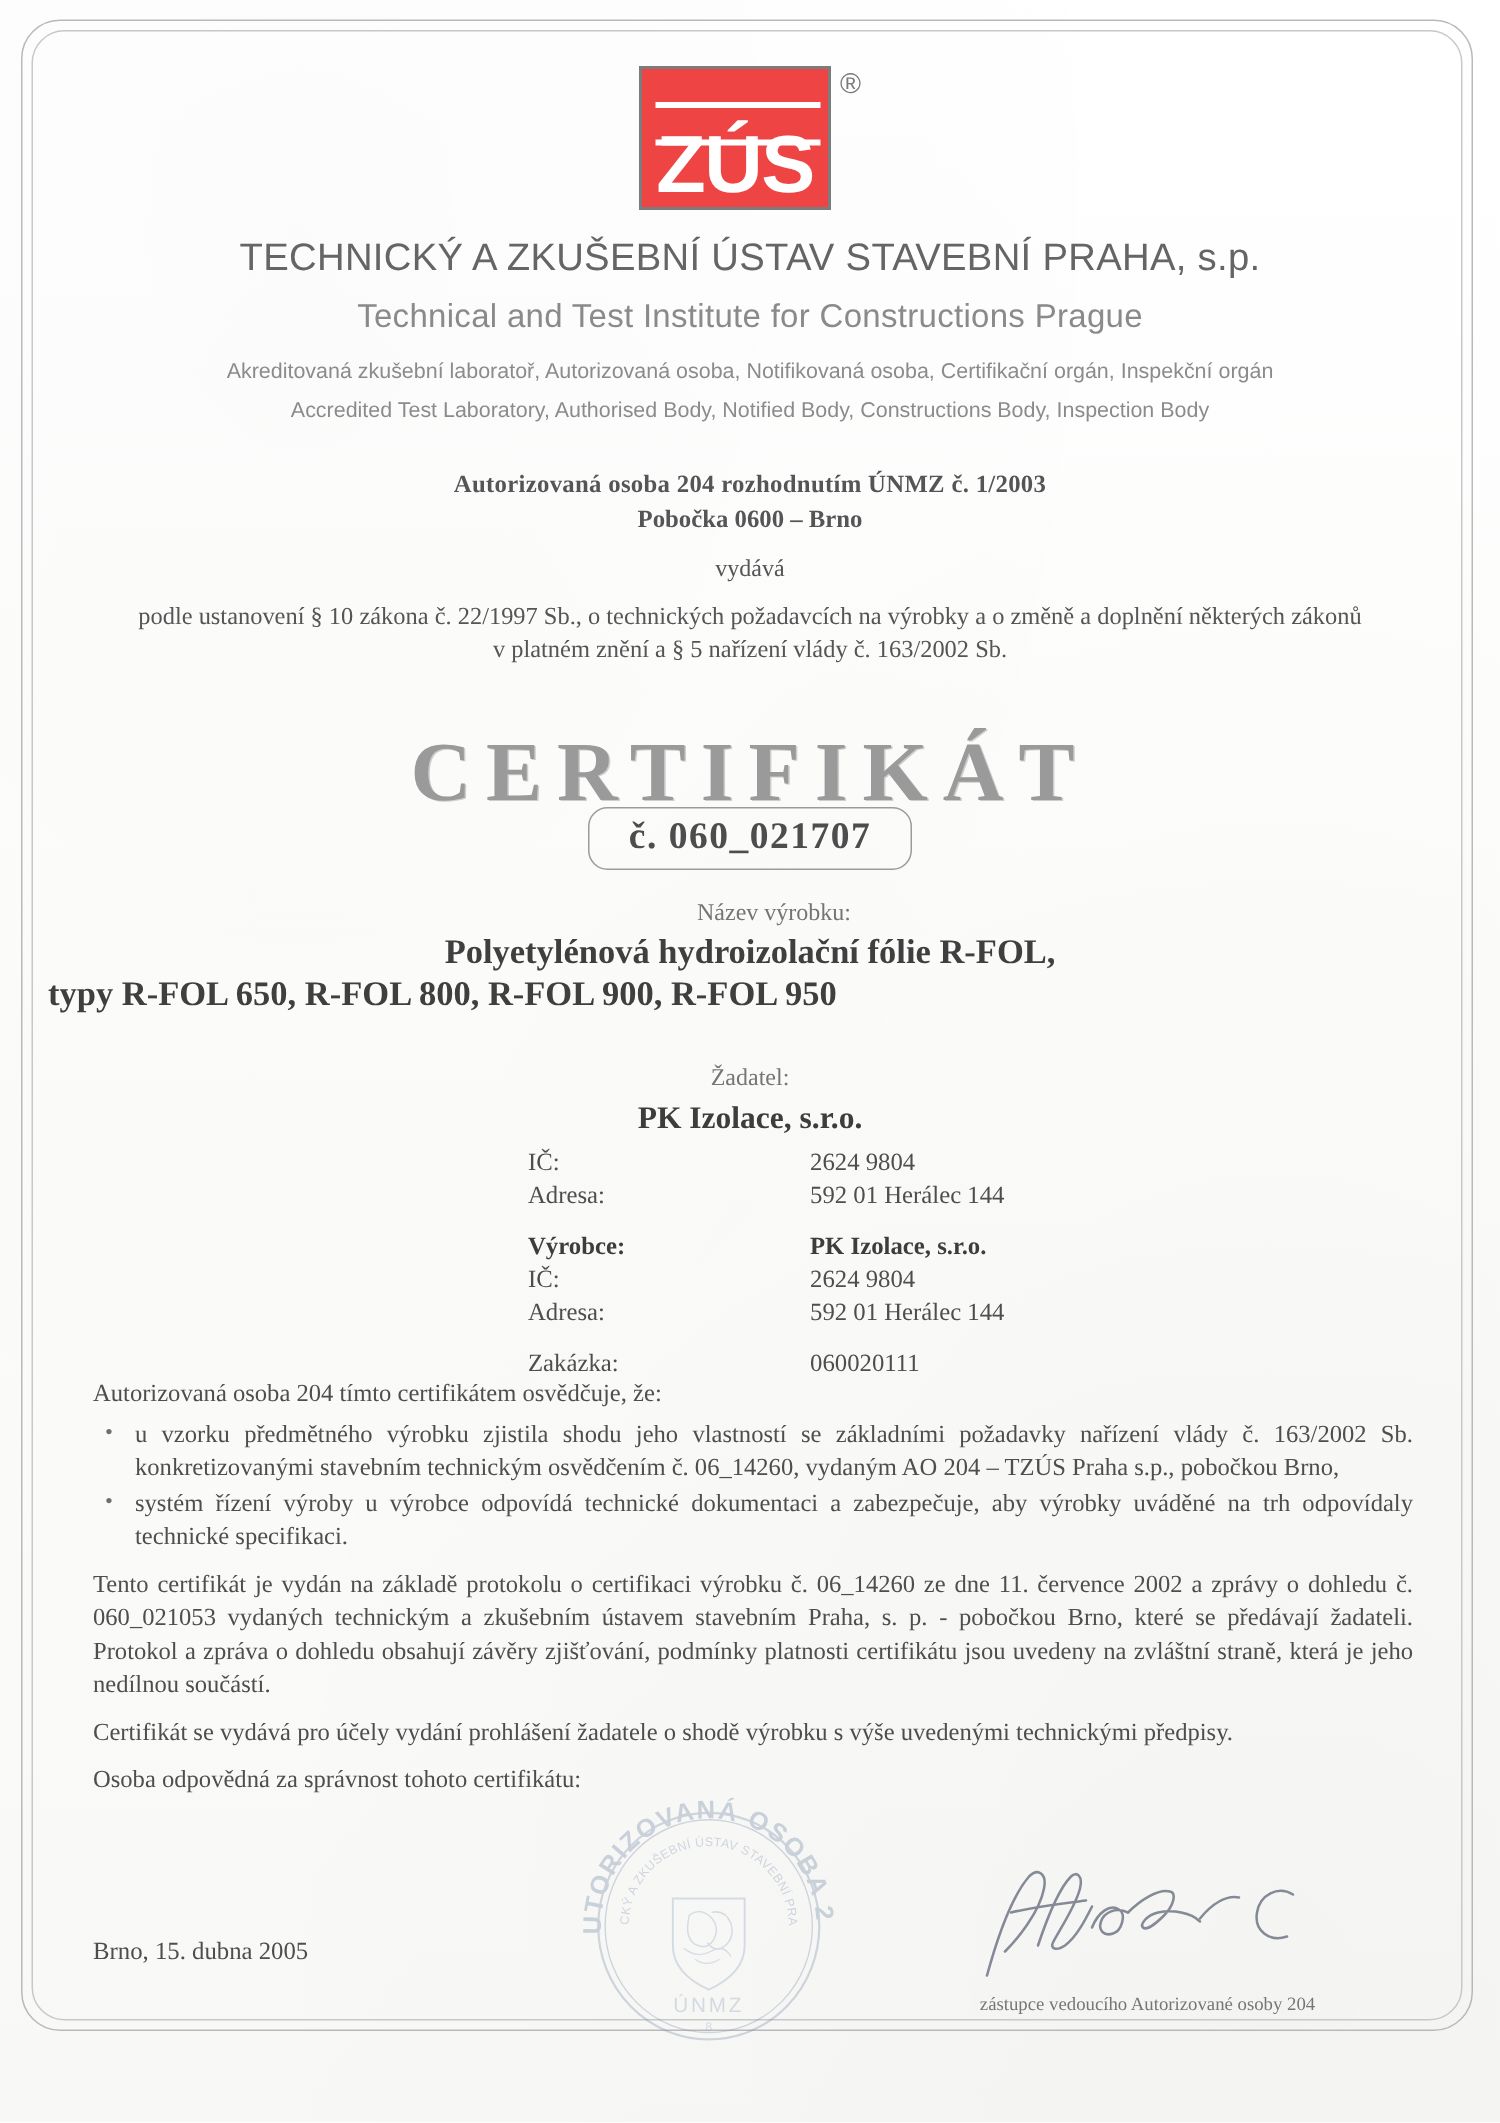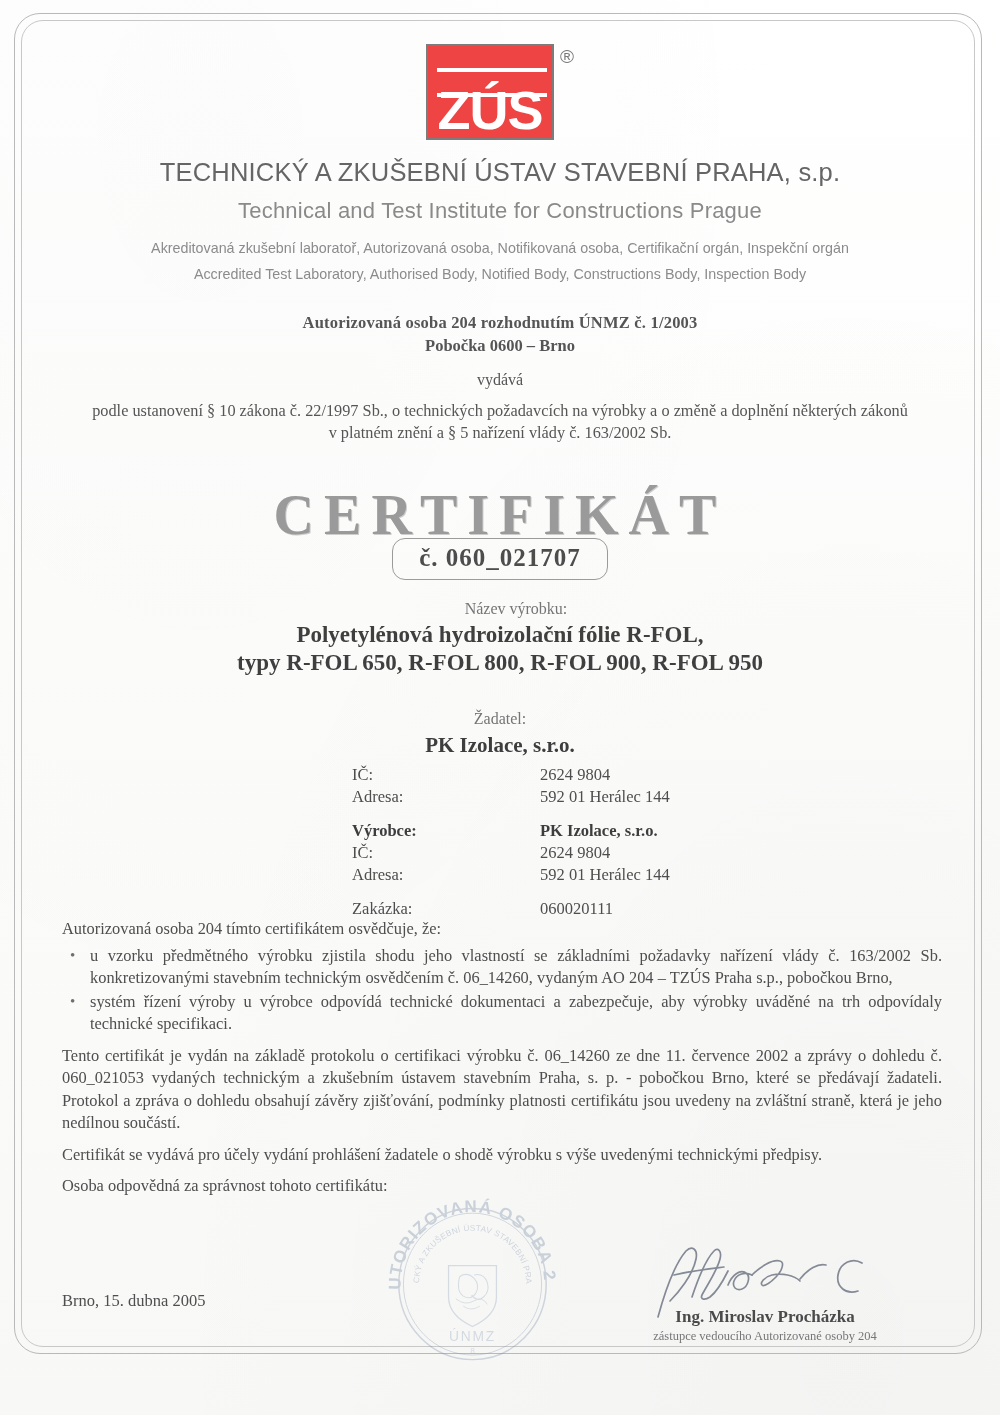--- a/index.html
+++ b/index.html
@@ -171,21 +171,21 @@
   .prod-label {
     position: absolute; left:0; right:0; top: 600px;
     text-align: center; font-size: 16px; color: #757575; padding-left: 32px;
   }
   .prod-l1 {
     position: absolute; left:0; right:0; top: 622px;
     text-align: center; font-size: 23px; font-weight: 700; color: #3f3f3f;
   }
   .prod-l2 {
     position: absolute; left:0; right:0; top: 650px;
-    text-align: center; font-size: 23px; font-weight: 700; color: #3f3f3f;
+    font-size: 23px; font-weight: 700; color: #3f3f3f; padding-left: 32px;
   }
 
   
   .appl-label {
     position: absolute; left:0; right:0; top: 710px;
     text-align: center; font-size: 16px; color: #757575;
   }
   .appl-name {
     position: absolute; left:0; right:0; top: 733px;
     text-align: center; font-size: 21px; font-weight: 700; color: #3d3d3d;
@@ -396,15 +396,14 @@
       <path d="M 26,30 C 42,26 60,24 76,22"></path>
       <path d="M 44,52 C 50,34 58,14 66,6 C 70,2 74,6 72,14 C 69,26 58,42 54,50 C 52,54 56,56 62,52 C 70,46 76,34 80,26"></path>
       <path d="M 80,40 C 84,30 92,24 98,28 C 103,31 100,42 94,44 C 88,46 84,42 86,36 C 88,30 96,26 104,30"></path>
       <path d="M 104,30 C 112,22 124,14 132,16 C 137,17 134,26 128,32 C 122,38 116,42 114,40 C 112,38 116,32 124,30 C 134,28 146,30 152,36"></path>
       <path d="M 152,34 C 160,24 170,18 178,20"></path>
       <path d="M 214,18 C 204,12 192,18 190,30 C 188,42 198,50 210,46"></path>
     </g>
   </svg>
 
   <div class="place-date">Brno, 15. dubna 2005</div>
-  <div class="sig-name">Ing. Miroslav Procházka</div>
   <div class="sig-role">zástupce vedoucího Autorizované osoby 204</div>
 </div>
 
 </body></html>

